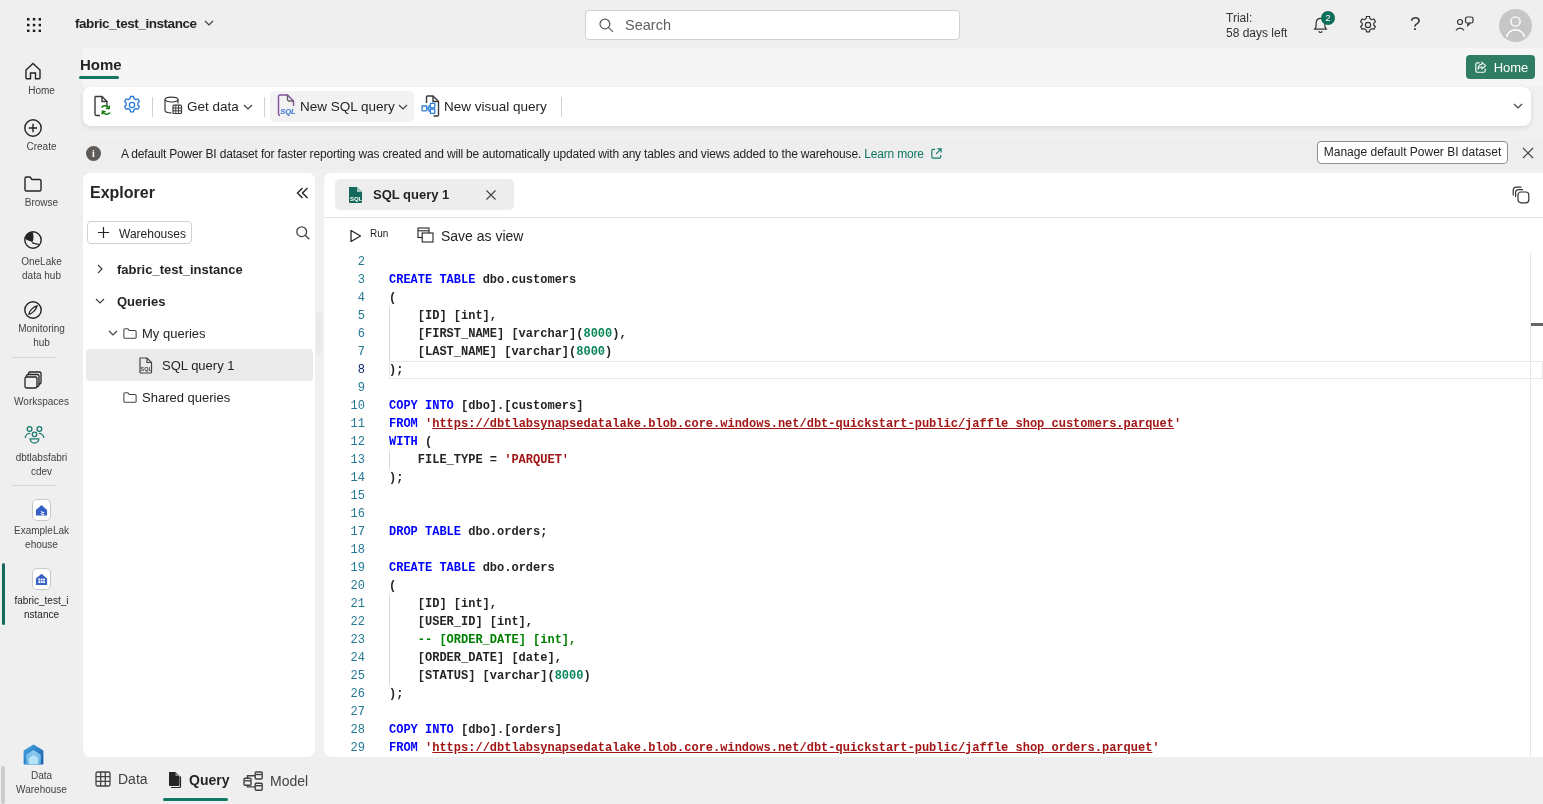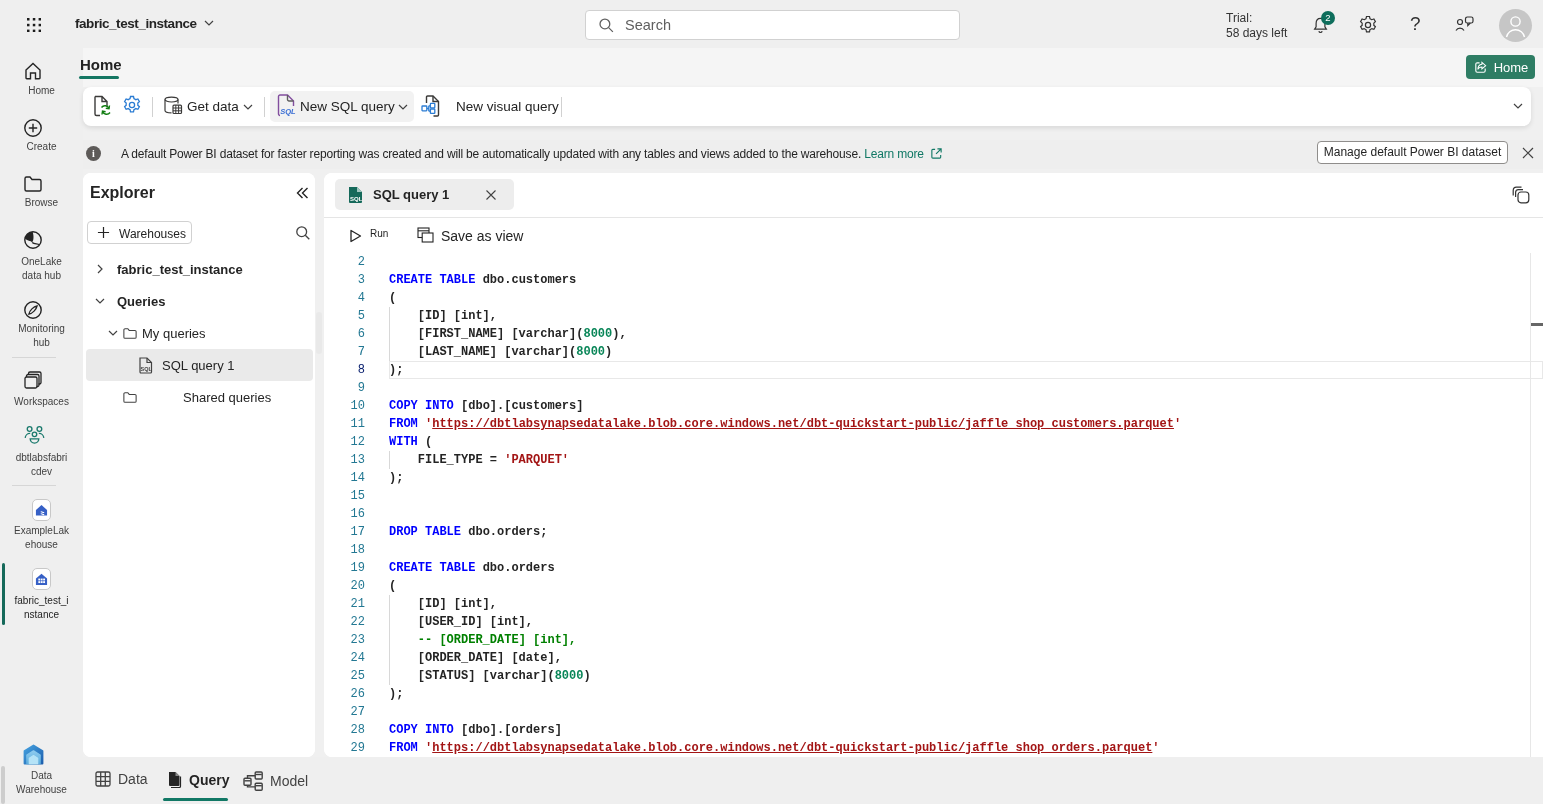--- a/index.html
+++ b/index.html
@@ -185,21 +185,21 @@
     <path d="M5.5 8 V2 a1 1 0 0 1 1 -1 H12 L17.5 6.5 V20 a1 1 0 0 1 -1 1 H12.5" fill="none" stroke="#3b3a39" stroke-width="1.4"></path>
     <path d="M12 1 V6.5 H17.5" fill="none" stroke="#3b3a39" stroke-width="1.4"></path>
     <g fill="#fff" stroke="#2b7cd3" stroke-width="1.3">
       <path d="M5.8 13.5 h2 M7.8 10.8 h2 M7.8 16.2 h2" fill="none"></path>
       <path d="M7.8 10.8 v5.4" fill="none"></path>
       <rect x="1" y="11" width="4.8" height="4.8" rx="0.5"></rect>
       <rect x="9.4" y="8.4" width="4.4" height="4.4" rx="0.5"></rect>
       <rect x="9.4" y="14" width="4.4" height="4.4" rx="0.5"></rect>
     </g>
   </svg>
-<div class="tbtext" style="left:444px;margin-left:12px;">New visual query</div>
+<div class="tbtext" style="left:444px;">New visual query</div>
 <div class="tbdiv" style="left:561px; top:97px;"></div>
 <svg class="abs" style="left:1512px;top:100px" width="12" height="12" viewBox="0 0 12 12">
     <path d="M2 4 L6 8 L10 4" fill="none" stroke="#424242" stroke-width="1.2"></path>
   </svg>
 
 <div class="abs" style="left:86px;top:146px;width:15px;height:15px;border-radius:50%;background:#5d5a58;color:#fff;font-size:10px;font-weight:bold;text-align:center;line-height:15px;font-family:'Liberation Serif',serif;">i</div>
 <div class="abs" id="bannertext">A default Power BI dataset for faster reporting was created and will be automatically updated with any tables and views added to the warehouse. <span style="color:#117865;">Learn more</span>&nbsp;&nbsp;<svg width="13" height="13" viewBox="0 0 14 14" style="display:inline-block;vertical-align:-2px">
       <path d="M5.5 2.5 H3 a1 1 0 0 0 -1 1 V11 a1 1 0 0 0 1 1 h7.5 a1 1 0 0 0 1-1 V8.5" fill="none" stroke="#117865" stroke-width="1.2"></path>
       <path d="M8 2 H12 V6 M12 2 L6.5 7.5" fill="none" stroke="#117865" stroke-width="1.2"></path>
     </svg></div>
@@ -333,21 +333,21 @@
     </div>
   <div class="abs" style="left:3px;top:176px;width:227px;height:32px;background:#eaeaea;border-radius:4px;"></div>
   <div class="trow" style="top:176px;">
       <svg style="margin-left:55px" width="15" height="17" viewBox="0 0 15 17">
         <path d="M2 1 H9 L13.5 5.5 V15 a1 1 0 0 1 -1 1 H3 a1 1 0 0 1 -1-1 Z" fill="none" stroke="#424242" stroke-width="1.2"></path>
         <path d="M9 1 V5.5 H13.5" fill="none" stroke="#424242" stroke-width="1.2"></path>
         <text x="2.5" y="14" font-size="5.5" font-weight="bold" fill="#424242" font-family="Liberation Sans">SQL</text>
       </svg>
       <span style="margin-left:9px;">SQL query 1</span>
     </div>
-  <div class="trow" style="top:208px;gap:41px;">
+  <div class="trow" style="top:208px;">
       <svg style="margin-left:40px" width="14" height="13" viewBox="0 0 16 14">
         <path d="M1 2.8 a1.3 1.3 0 0 1 1.3 -1.3 H5.5 l1.6 2 h6.6 A1.3 1.3 0 0 1 15 4.8 v6.4 a1.3 1.3 0 0 1 -1.3 1.3 H2.3 A1.3 1.3 0 0 1 1 11.2 Z" fill="none" stroke="#424242" stroke-width="1.2"></path>
       </svg>
       <span style="margin-left:5px;">Shared queries</span>
     </div>
 </div>
 
 <div id="editorpanel" class="abs">
   <div id="tabbar">
     <div id="tab1">

